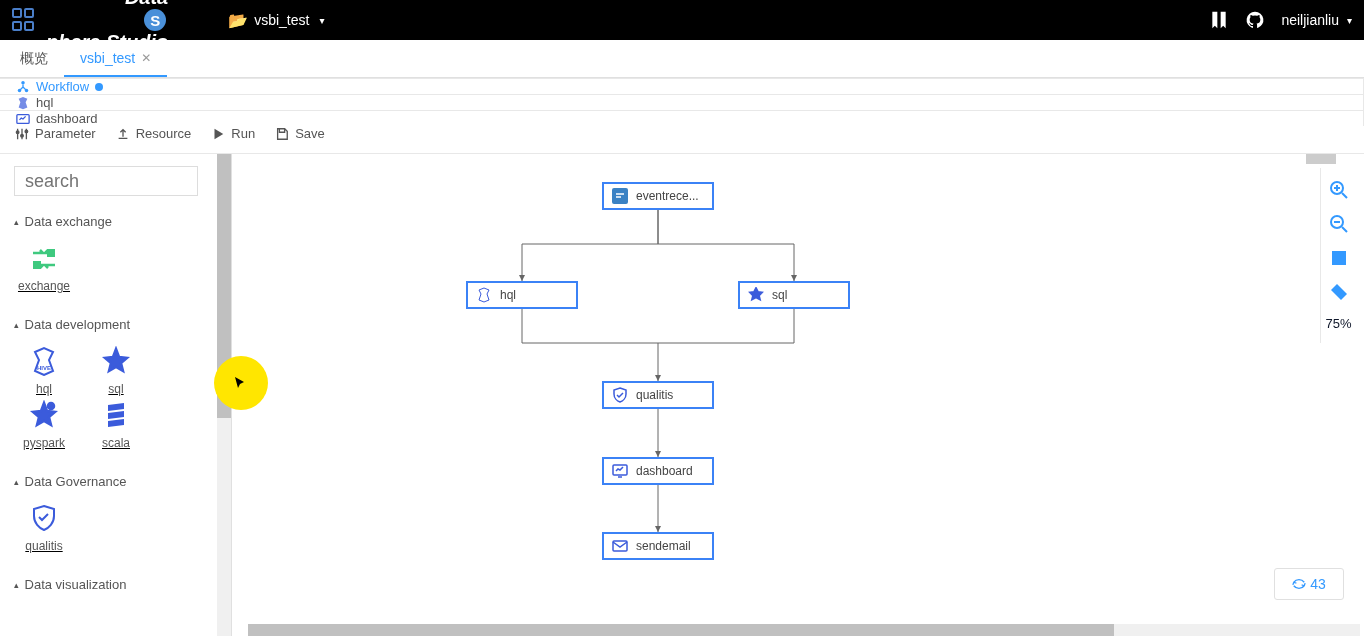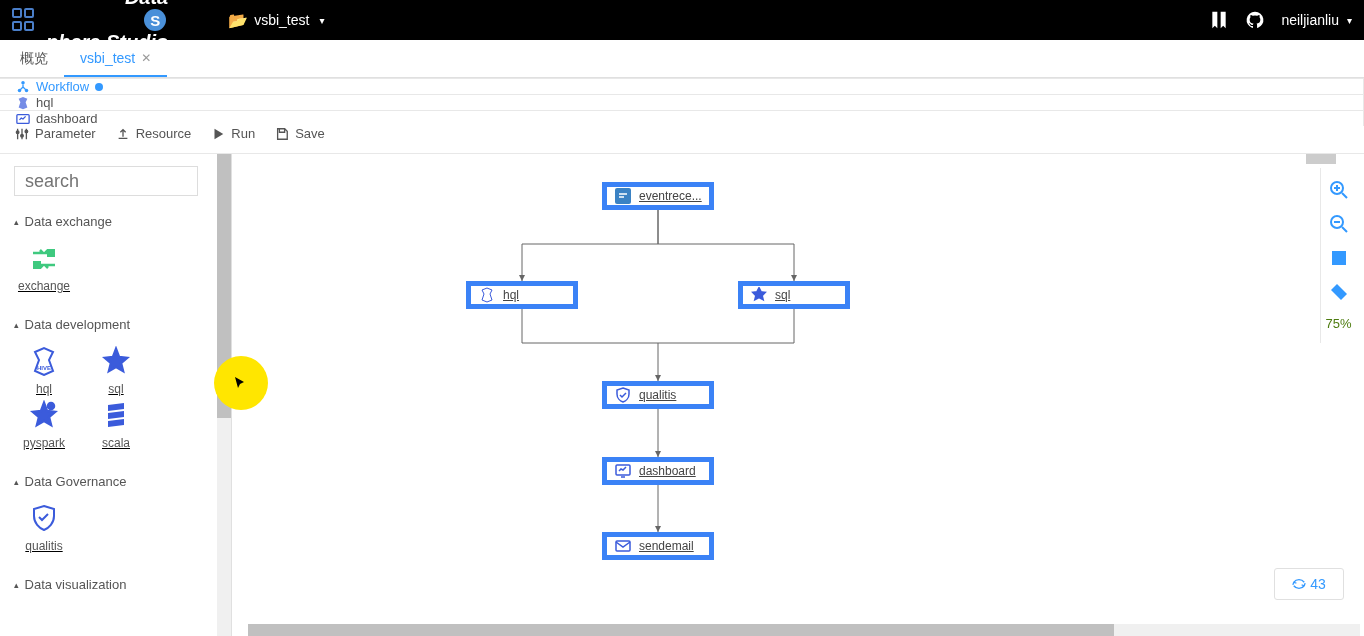--- a/index.html
+++ b/index.html
@@ -39,26 +39,26 @@
     .search-input { width: 184px; height: 30px; border: 1px solid #ddd; padding: 0 10px; font-size: 18px; margin-bottom: 12px; margin-left: 4px; }
     .category { margin-bottom: 10px; }
     .cat-header { display: flex; align-items: center; gap: 6px; font-size: 13px; color: #555; padding: 6px 4px; cursor: pointer; }
     .cat-caret { font-size: 9px; }
     .node-grid { display: flex; flex-wrap: wrap; gap: 4px; padding: 8px 0; }
     .node-item { width: 68px; display: flex; flex-direction: column; align-items: center; gap: 6px; cursor: grab; text-decoration: underline; }
     .node-icon { width: 30px; height: 30px; display: flex; align-items: center; justify-content: center; }
     .node-label { font-size: 12px; color: #555; }
     
     .canvas { flex: 1; position: relative; background: #fff; }
-    .flow-node { position: absolute; width: 112px; height: 28px; border: 5px solid #3b82f6; background: #fff; display: flex; align-items: center; gap: 8px; padding: 0 8px; font-size: 12px; color: #444; cursor: pointer; text-decoration: underline; }
+    .flow-node { position: absolute; width: 112px; height: 28px; border: 2px solid #3b82f6; background: #fff; display: flex; align-items: center; gap: 8px; padding: 0 8px; font-size: 12px; color: #444; cursor: pointer; }
     .flow-icon { width: 16px; height: 16px; flex-shrink: 0; }
     
     .zoom-panel { position: absolute; right: 8px; top: 14px; width: 36px; display: flex; flex-direction: column; align-items: center; gap: 14px; padding: 12px 0; border-left: 1px solid #e8e8e8; background: #fff;}
     .zoom-btn { color: #3399ff; cursor: pointer; font-size: 18px; }
-    .zoom-value { font-size: 13px; color: #4d7c0f; }
+    .zoom-value { font-size: 13px; color: #0f172a; }
     
     .edit-badge { position: absolute; bottom: 36px; right: 20px; width: 70px; height: 32px; border: 1px solid #e0e0e0; border-radius: 3px; display: flex; align-items: center; justify-content: center; gap: 4px; color: #3399ff; font-size: 14px; background: #fff; cursor: pointer;}
     .canvas-scroll-h { position: absolute; bottom: 0; left: 16px; right: 4px; height: 12px; background: #f0f0f0; }
     .canvas-scroll-h::after { content:''; position:absolute; left:0; top:0; width: 866px; height: 100%; background: #c0c0c0; }
     .canvas-scroll-top { position: absolute; top: 0; right: 28px; width: 30px; height: 10px; background: #ccc; }
     
     .highlight-circle { position: absolute; width: 54px; height: 54px; background: #ffe600; border-radius: 50%; left: 214px; top: 202px; z-index: 50; display:flex;align-items:center;justify-content:center;}
     
     .hive-svg { fill:#3b5bdb; }
     .star-svg { fill:#3b5bdb; stroke:#3b5bdb; }

